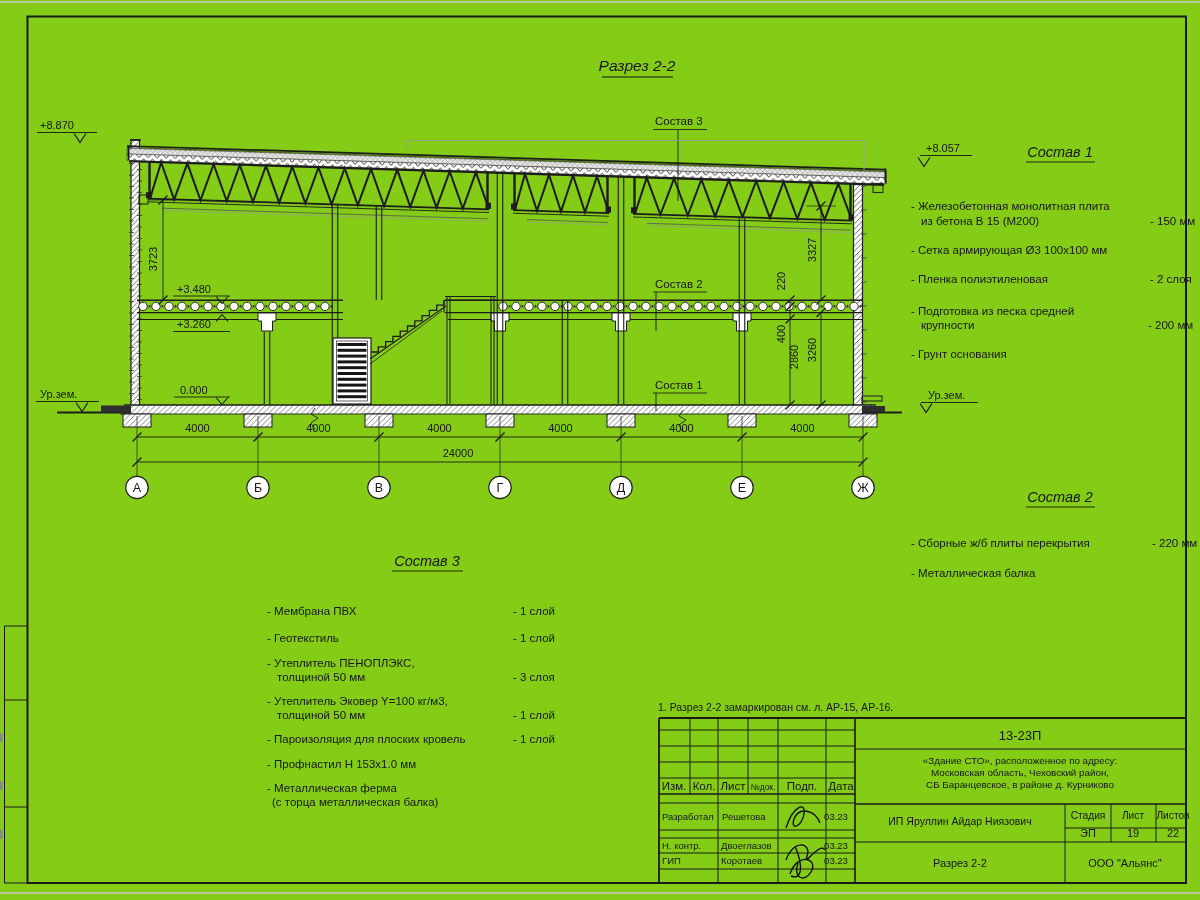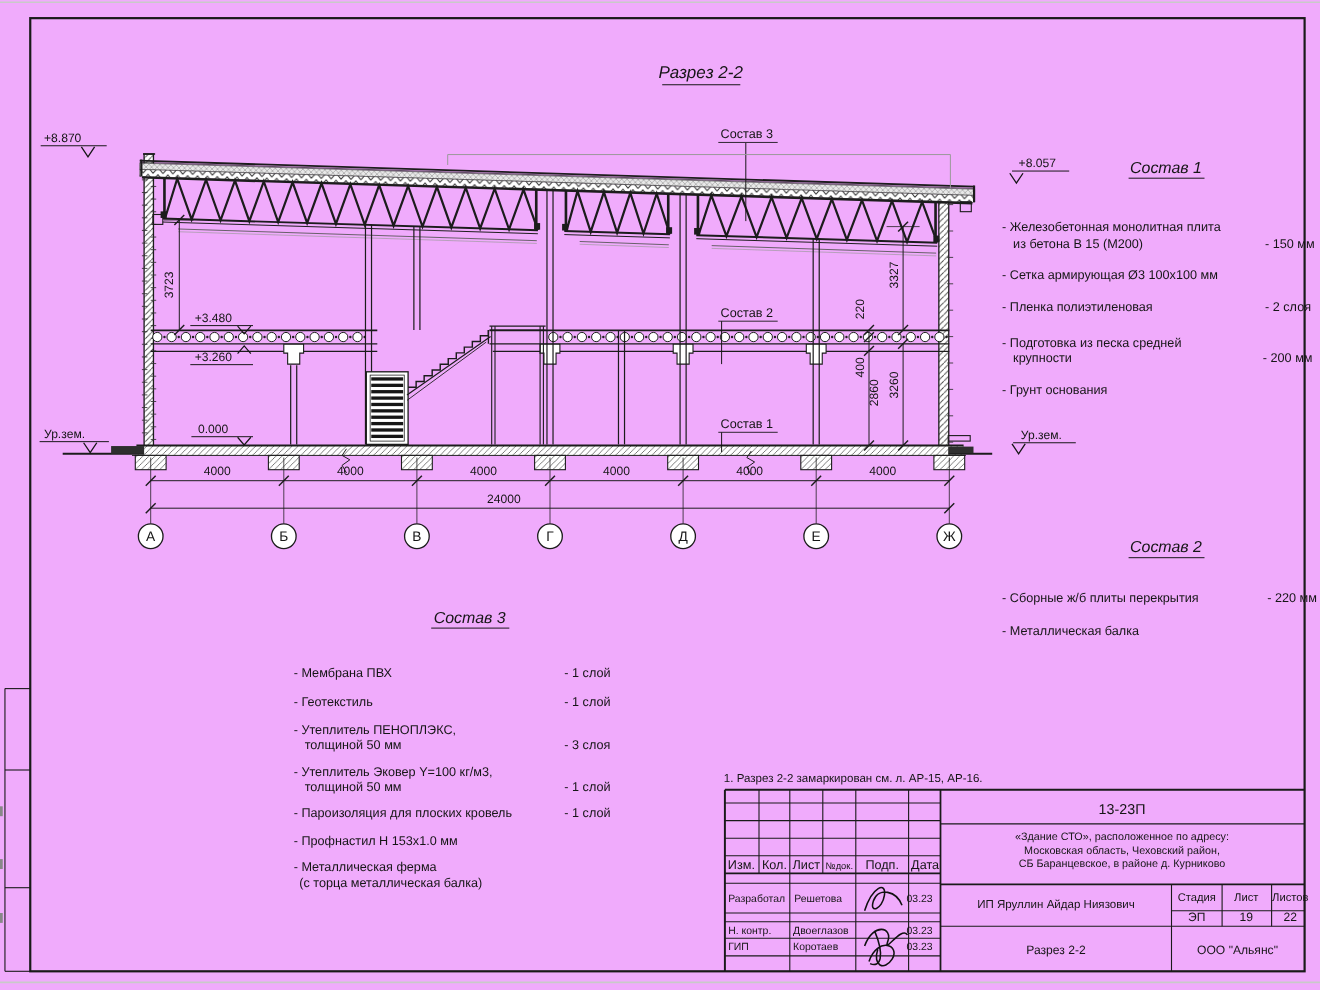--- a/index.html
+++ b/index.html
@@ -1,16 +1,16 @@
 <!DOCTYPE html>
 <html><head>
 <meta charset="utf-8">
 <style>
   html,body{margin:0;padding:0;background:#fdfdfd;}
-  .page{position:relative;width:1200px;height:900px;background:#f0abfc;overflow:hidden;
+  .page{position:relative;width:1200px;height:900px;background:#84cc16;overflow:hidden;
         font-family:"Liberation Sans", sans-serif;}
   svg text{fill:#161616;}
   .it{font-style:italic;}
 </style>
 </head>
 <body>
 
 <div class="page">
 <svg width="1200" height="900" viewBox="0 0 1200 900" xmlns="http://www.w3.org/2000/svg">
   <defs>

